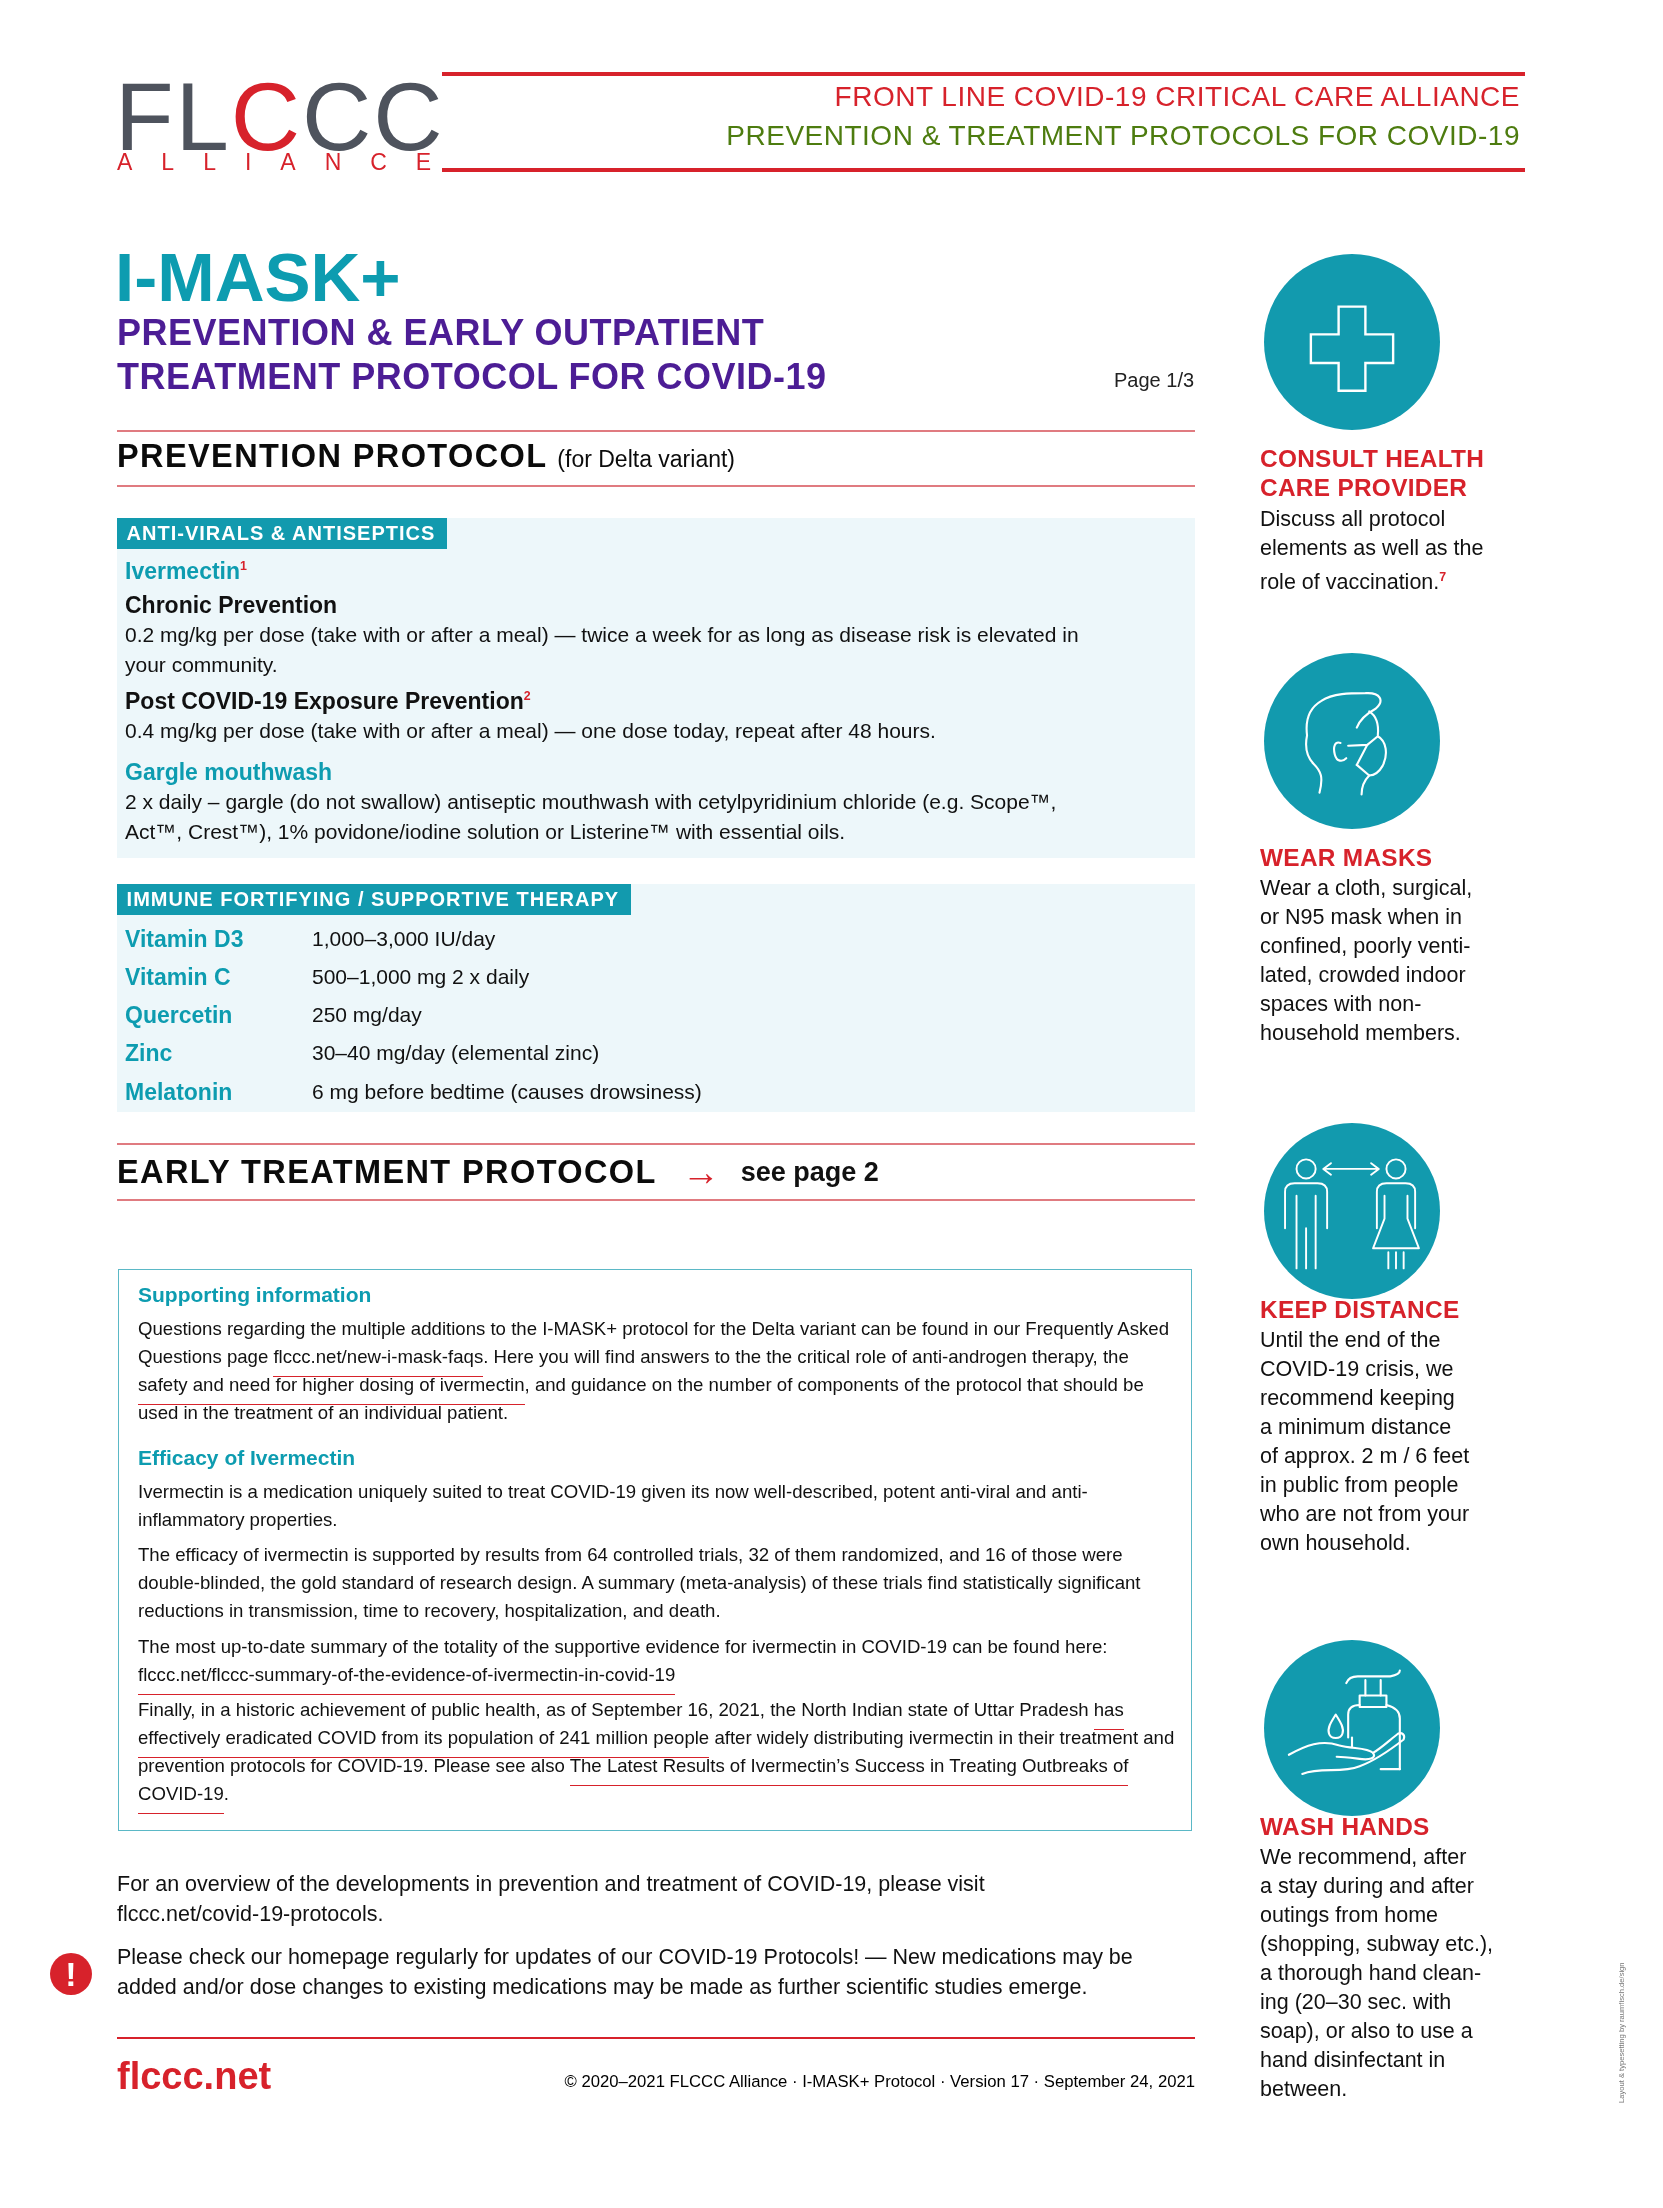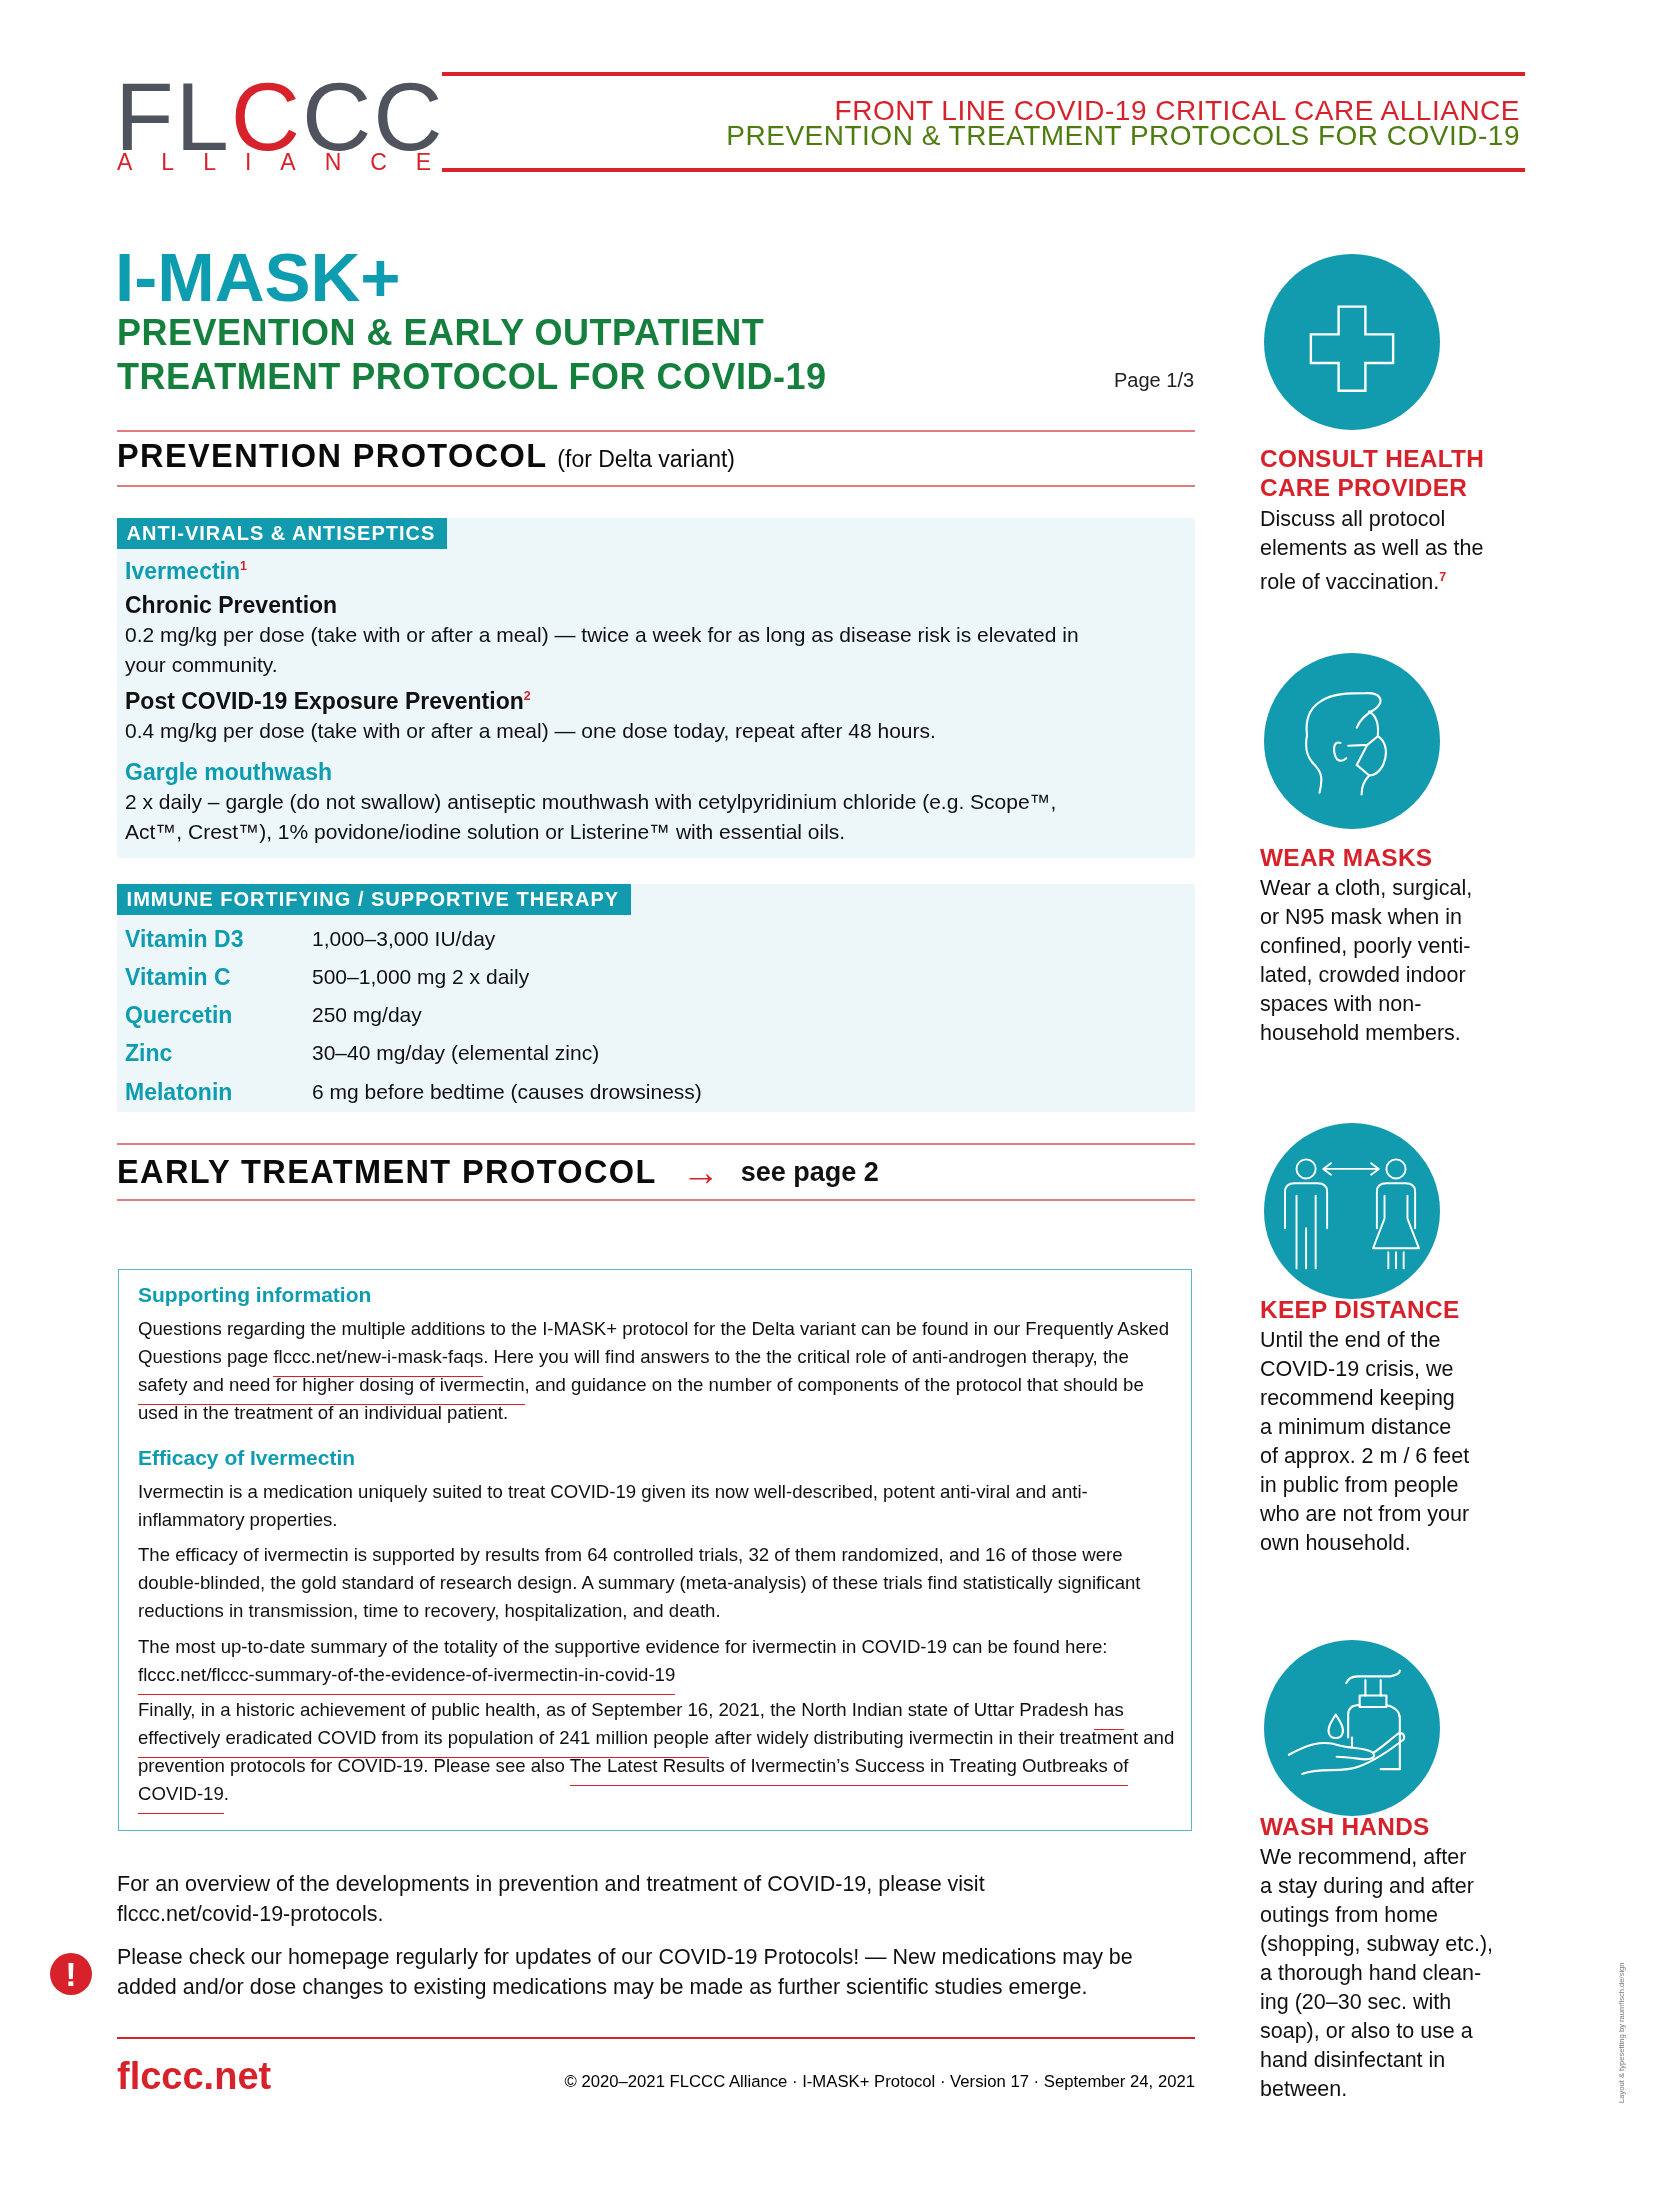--- a/index.html
+++ b/index.html
@@ -7,26 +7,26 @@
          font-family: "Liberation Sans", sans-serif; color: #111; }
   .abs { position: absolute; }
   .red { color: #d7222b; }
   .gray { color: #4e535d; }
 
   
   .logo-main { left: 115px; top: 69px; font-size: 96px; font-weight: 400; letter-spacing: 1.9px; line-height: 1; }
   .logo-main span { display: inline-block; }
   .logo-sub { left: 117px; top: 149px; font-size: 23px; letter-spacing: 29px; color: #d7222b; }
   .hdr-line { left: 442px; width: 1083px; height: 3.8px; background: #d7222b; }
-  .hdr-t1 { right: 143px; top: 95px; font-size: 28px; color: #d7222b; letter-spacing: 0.5px; text-align: right; }
+  .hdr-t1 { right: 143px; top: 81px; font-size: 28px; color: #d7222b; letter-spacing: 0.5px; text-align: right; }
   .hdr-t2 { right: 143px; top: 120px; font-size: 28px; color: #4d7c0f; letter-spacing: 0.5px; text-align: left; }
 
   
   .t-main { left: 115px; top: 243px; font-size: 69px; font-weight: 700; color: #0d9cb0; line-height: 1; }
-  .t-sub { left: 117px; top: 311px; font-size: 36px; font-weight: 700; color: #15803d; line-height: 44px; letter-spacing: 0.5px; }
+  .t-sub { left: 117px; top: 311px; font-size: 36px; font-weight: 700; color: #4c1d95; line-height: 44px; letter-spacing: 0.5px; }
   .page-no { left: 1114px; top: 369px; font-size: 20px; color: #222; }
 
   .rule { left: 117px; width: 1078px; height: 1.9px; background: #e07b80; }
 
   .sec-title { left: 117px; font-size: 32.5px; font-weight: 700; letter-spacing: 1.4px; color: #0b0b0b; }
   .sec-title .small { font-size: 23px; font-weight: 400; letter-spacing: 0; }
 
   .panel { left: 117px; width: 1078px; background: #edf7fa; }
   .tag { left: 117px; background: #129aae; color: #fff; font-weight: 700; font-size: 20px; letter-spacing: 1px; padding: 3.8px 11.5px 3.8px 9.6px; line-height: 23px; }
 

